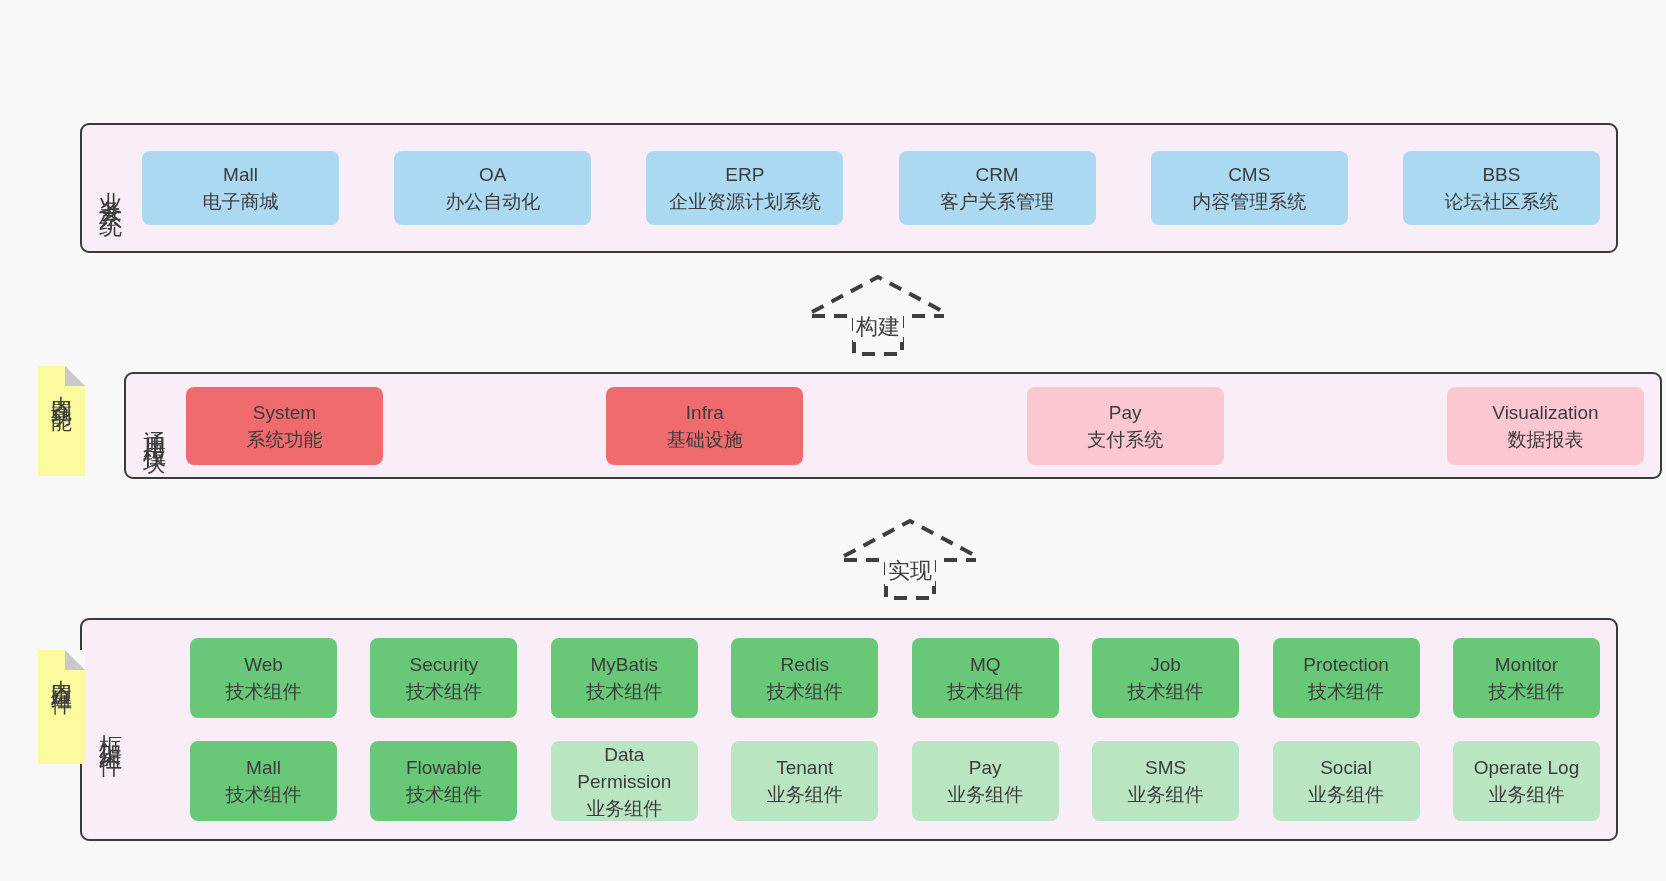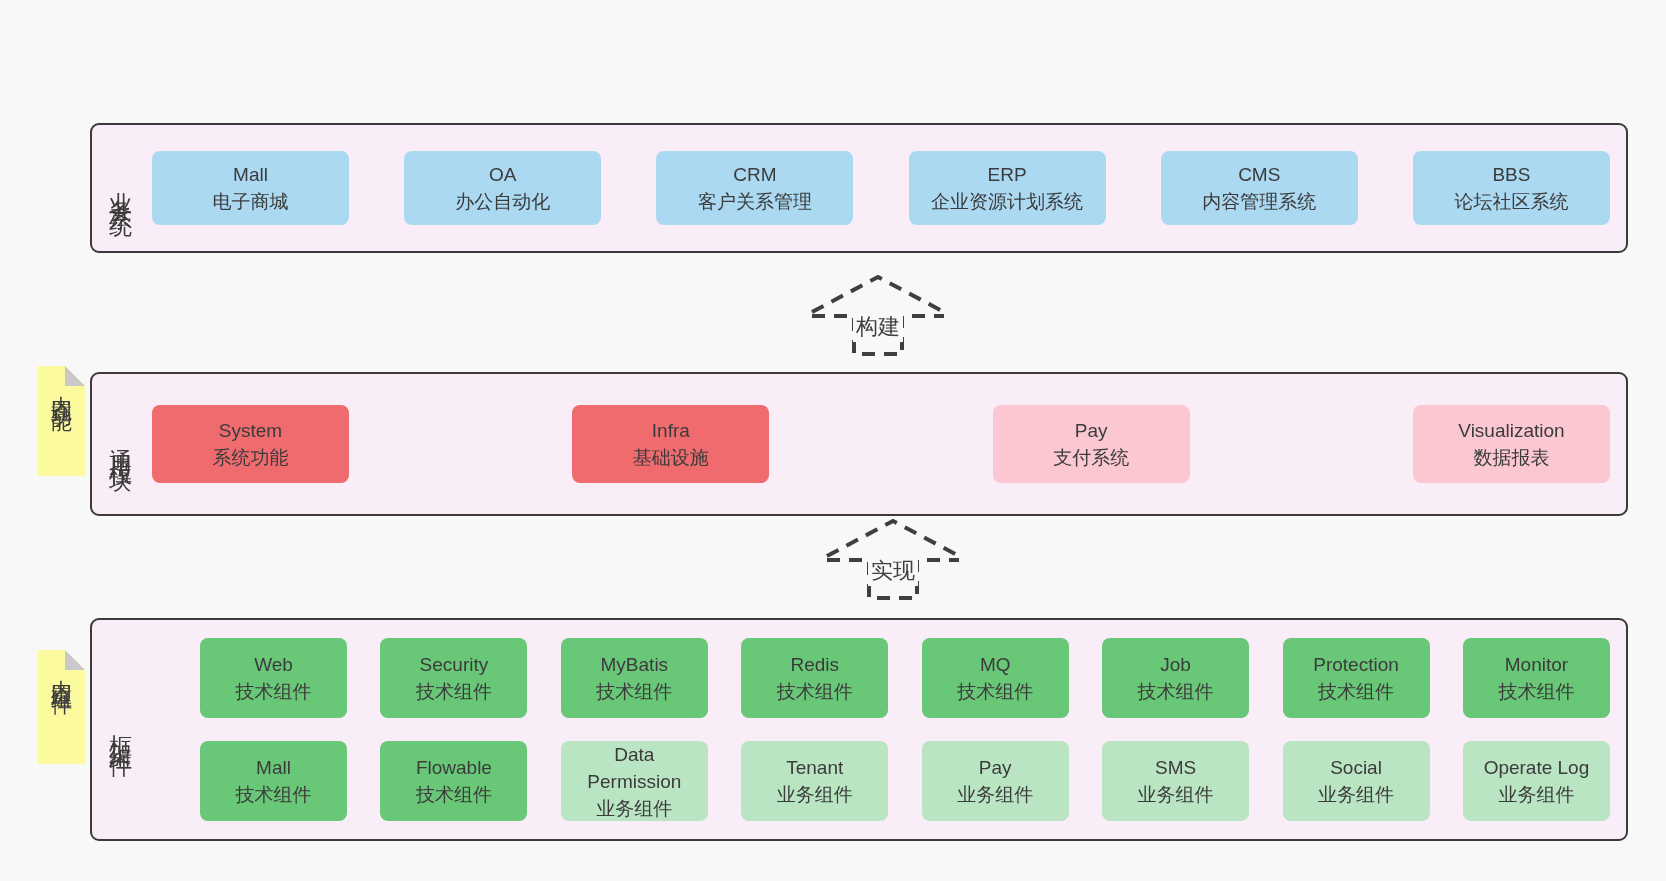--- a/index.html
+++ b/index.html
@@ -8,32 +8,32 @@
     font-family: "Liberation Sans", "DejaVu Sans", sans-serif;
     background: var(--page-bg, #f8f8f8);
     position: relative;
     overflow: hidden;
     color: var(--text, #3b3b3b);
   }
   .stage { position: absolute; inset: 0; }
 
   .band {
     position: absolute;
-    left: 90px;
+    left: 80px;
     width: 1538px;
     background: var(--band-fill, #f9eef7);
     border: 2px solid var(--band-border, #3a3a3a);
     border-radius: 9px;
     display: flex;
     align-items: center;
     padding: 0 16px 0 10px;
     z-index: 1;
   }
   #band-0 { top: 123px; height: 130px; }
-  #band-1 { top: 372px; height: 144px; }
+  #band-1 { top: 372px; height: 107px; margin-left: 44px; }
   #band-2 { top: 618px; height: 223px; gap: 48px; }
 
   .band-label {
     writing-mode: vertical-rl;
     text-orientation: upright;
     font-size: 23px;
     letter-spacing: 7px;
     line-height: 30px;
     width: 34px;
     margin-right: 16px;
@@ -83,21 +83,21 @@
     text-orientation: upright;
     font-size: 21px;
     letter-spacing: 5px;
     line-height: 26px;
     margin-top: 13px;
     color: var(--text, #3b3b3b);
   }
 
   .arrow { position: absolute; width: 140px; height: 86px; z-index: 0; }
   #arrow-0 { left: 808px; top: 272px; }
-  #arrow-1 { left: 823px; top: 516px; }
+  #arrow-1 { left: 840px; top: 516px; }
   .arrow svg { position: absolute; inset: 0; }
   .arrow-label {
     position: absolute;
     left: 50%;
     top: 40px;
     transform: translateX(-50%);
     background: var(--page-bg, #f8f8f8);
     padding: 0 3px;
     font-size: 22px;
     color: var(--arrow, #3f3f3f);
@@ -115,26 +115,26 @@
         <div class="box-row">
           <div class="module-box c-blue">
             <div class="box-name">Mall</div>
             <div class="box-desc">电子商城</div>
           </div>
           <div class="module-box c-blue">
             <div class="box-name">OA</div>
             <div class="box-desc">办公自动化</div>
           </div>
           <div class="module-box c-blue">
+            <div class="box-name">ERP</div>
+            <div class="box-desc">企业资源计划系统</div>
+          </div>
+          <div class="module-box c-blue">
             <div class="box-name">CRM</div>
             <div class="box-desc">客户关系管理</div>
-          </div>
-          <div class="module-box c-blue">
-            <div class="box-name">ERP</div>
-            <div class="box-desc">企业资源计划系统</div>
           </div>
           <div class="module-box c-blue">
             <div class="box-name">CMS</div>
             <div class="box-desc">内容管理系统</div>
           </div>
           <div class="module-box c-blue">
             <div class="box-name">BBS</div>
             <div class="box-desc">论坛社区系统</div>
           </div>
         </div>

